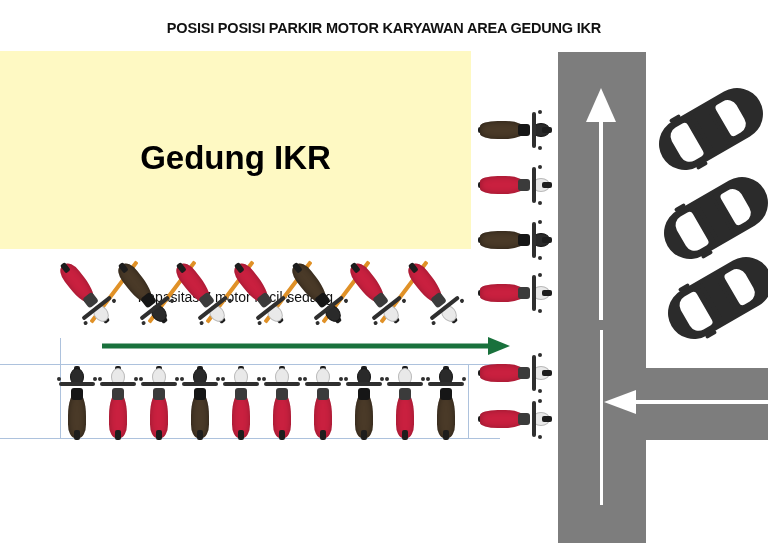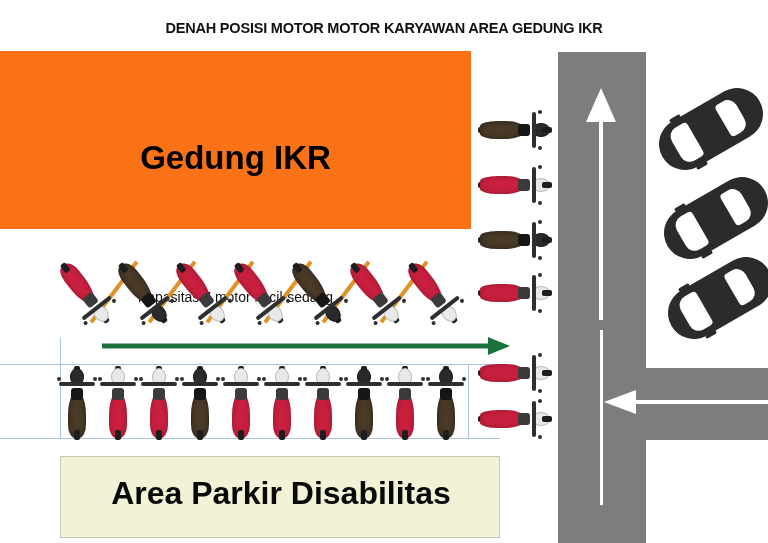--- a/index.html
+++ b/index.html
@@ -24,22 +24,22 @@
     font-size: 14.5px;
     letter-spacing: -0.2px;
     color: #111111;
     white-space: nowrap;
   }
 
   
   .building {
     position: absolute;
     left: 0px; top: 51px;
-    width: 471px; height: 178px;
-    background: #f97316;
+    width: 471px; height: 198px;
+    background: #fef9c3;
   }
   .building-label {
     position: absolute;
     left: 0; top: 88px; width: 471px;
     text-align: center;
     font-weight: bold;
     font-size: 33px;
     color: #000000;
     letter-spacing: 0px;
   }
@@ -202,21 +202,21 @@
     font-weight: bold;
     font-size: 32px;
     color: #0a0a0a;
   }
 </style>
 </head>
 <body>
 
 <div id="canvas">
 
-  <div class="title">DENAH POSISI MOTOR MOTOR KARYAWAN AREA GEDUNG IKR</div>
+  <div class="title">POSISI POSISI PARKIR MOTOR KARYAWAN AREA GEDUNG IKR</div>
 
   <div class="building">
     <div class="building-label">Gedung IKR</div>
     <div class="capacity-label">Kapasitas 7 motor kecil-sedang</div>
   </div>
 
   <div class="guide v" style="left:60px; top:338px; height:100px;"></div>
   <div class="guide h" style="left:0px; top:364px; width:500px;"></div>
   <div class="guide h" style="left:0px; top:438px; width:500px;"></div>
   <div class="guide v" style="left:468px; top:364px; height:75px;"></div>
@@ -503,17 +503,14 @@
   <div class="car" style="left:664px; top:272px; transform:rotate(-30deg);">
     <div class="shell"></div>
     <div class="wind-f"></div>
     <div class="wind-r"></div>
     <div class="roofline-a"></div>
     <div class="roofline-b"></div>
     <div class="mirror-l"></div>
     <div class="mirror-r"></div>
   </div>
 
-  <div class="disability">
-    <div class="disability-label">Area Parkir Disabilitas</div>
-  </div>
 
 </div>
 
 </body></html>

